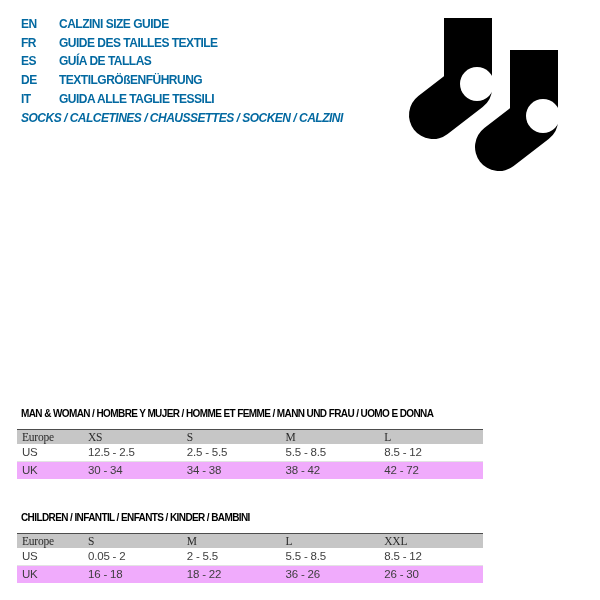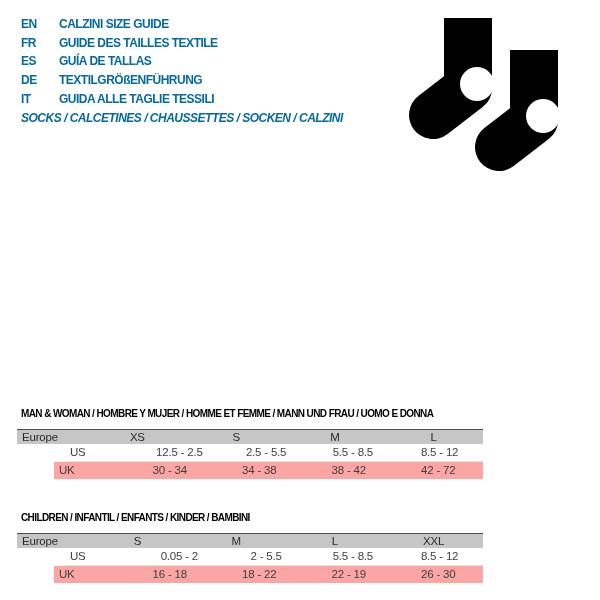--- a/index.html
+++ b/index.html
@@ -23,24 +23,24 @@
 
   
   .size-table { position:absolute; left:17px; width:466px; }
   .size-table h2 {
     font-size:10px; font-weight:bold; letter-spacing:-0.6px; color:#000;
     margin:0 0 0 4px; height:13px; line-height:13px; white-space:nowrap;
   }
   .tbl { border-top:1.5px solid #4d4d4d; margin-top:9px; }
   .tr { display:flex; height:17.5px; line-height:17.5px; font-size:11.5px;
         letter-spacing:-0.2px; color:#3e3e3e; }
-  .tr.head { height:14px; line-height:14px; background:#c6c6c6; color:#2b2b2b; }
-  .tr.row-0 { border-bottom:1px solid #e3e3e3;margin-left:48px; }
-  .tr.row-1 { background:#fca5a5;margin-left:37px; }
-  .td { flex:1; text-align:center; white-space:nowrap; }
+  .tr.head { height:14px; line-height:14px; background:#c6c6c6; color:#2b2b2b;font-family:Liberation Serif, serif; }
+  .tr.row-0 { border-bottom:1px solid #e3e3e3; }
+  .tr.row-1 { background:#f0abfc; }
+  .td { flex:1; text-align:left; white-space:nowrap; }
   .td.c0 { flex:0 0 71px; text-align:left; padding-left:5px; }
 
   .t1 { top:407px; }
   .t2 { top:511px; }
 </style>
 </head>
 <body>
 
 <div class="page">
 
@@ -118,19 +118,19 @@
         <div class="td c0">US</div>
         <div class="td">0.05 - 2</div>
         <div class="td">2 - 5.5</div>
         <div class="td">5.5 - 8.5</div>
         <div class="td">8.5 - 12</div>
       </div>
       <div class="tr row-1">
         <div class="td c0">UK</div>
         <div class="td">16 - 18</div>
         <div class="td">18 - 22</div>
-        <div class="td">22 - 19</div>
+        <div class="td">36 - 26</div>
         <div class="td">26 - 30</div>
       </div>
     </div>
   </section>
 
 </div>
 
 </body></html>

